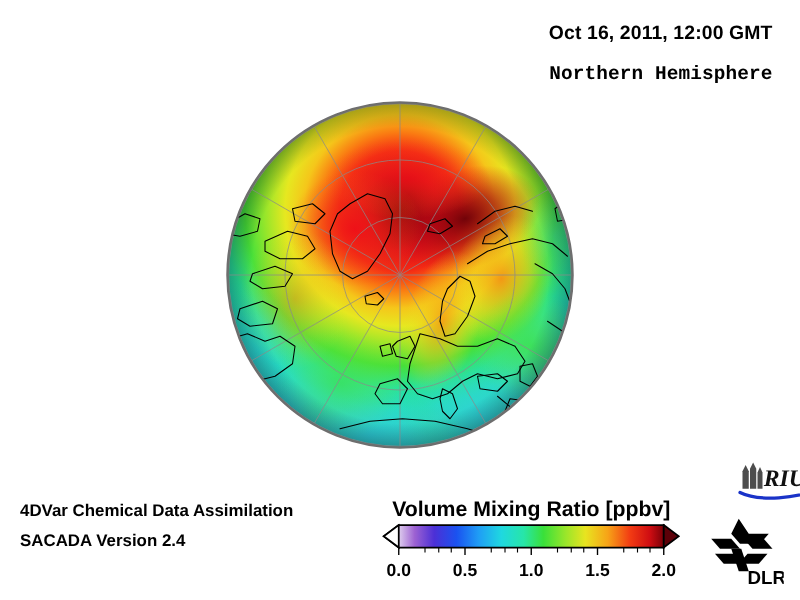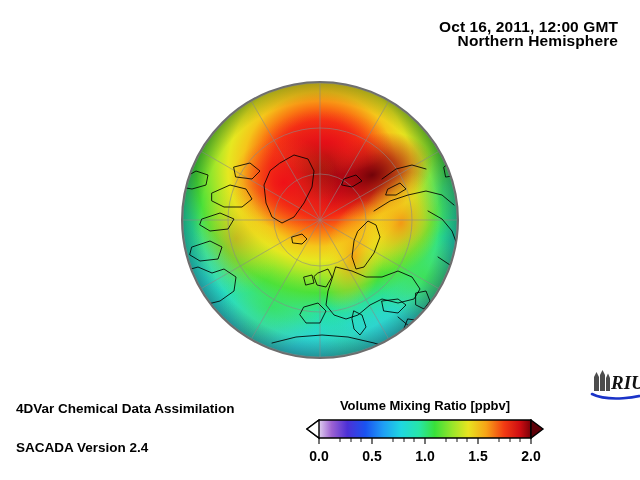--- a/index.html
+++ b/index.html
@@ -7,32 +7,32 @@
     width:640px;height:480px;background:#ffffff;overflow:hidden;
     font-family:"Liberation Sans",sans-serif;color:#000;
     -webkit-font-smoothing:antialiased;
   }
   #page{position:relative;width:640px;height:480px;}
 
   .hdr{position:absolute;font-weight:bold;font-size:15.5px;letter-spacing:.1px;white-space:nowrap;}
   #title-line1{left:22px;top:18px;}
   #title-line2{left:22px;top:42px;}
   #date-line{right:22px;top:18px;text-align:left;}
-  #region-line{right:22px;top:32px;text-align:left;}
+  #region-line{right:22px;top:50px;text-align:left;font-family:Liberation Mono, monospace;}
 
   #globe-wrap{position:absolute;left:176px;top:71px;width:288px;height:296px;}
 
   .ftr{position:absolute;font-weight:bold;font-size:13.5px;white-space:nowrap;}
   #ftr1{left:16px;top:401px;}
-  #ftr2{left:16px;top:425px;margin-top:15px;}
+  #ftr2{left:16px;top:425px;}
   #ftr3{left:16px;top:449px;}
 
   #cbar-block{position:absolute;left:305px;top:398px;width:240px;height:70px;}
   #cbar-title{position:absolute;left:0;top:0;width:240px;text-align:center;
-    font-weight:bold;font-size:13px;white-space:nowrap;}
+    font-weight:bold;font-size:17px;white-space:nowrap;}
   #cbar-svg{position:absolute;left:0;top:21px;}
   .cbtick{font-weight:bold;font-size:14px;}
 
   #logo-riu{position:absolute;left:590px;top:369px;}
   #logo-dlr{position:absolute;left:565px;top:413px;}
 </style>
 </head>
 <body>
 
 <div id="page">
@@ -247,14 +247,27 @@
       <g fill="#4d4d4d">
         <path d="M4 22 L4 8 L6.5 3 L9 8 L9 22 Z"></path>
         <path d="M10 22 L10 6 L12.5 1 L15 6 L15 22 Z"></path>
         <path d="M16 22 L16 9 L18 4.5 L20 9 L20 22 Z"></path>
       </g>
       <text x="21" y="20" font-family="'Liberation Serif',serif" font-size="19" font-weight="bold" font-style="italic" fill="#111">RIU</text>
       <path d="M2 25 C16 32, 48 31, 70 20" fill="none" stroke="#1a33c8" stroke-width="2.6" stroke-linecap="round"></path>
     </svg>
   </div>
 
+  <div id="logo-dlr">
+    <svg width="62" height="58" viewBox="0 0 62 58">
+      <g fill="#000">
+        <path d="M26 2 L34 14 L50 14 L43 22 L27 22 L20 14 Z"></path>
+        <path d="M4 18 L20 18 L27 26 L11 26 Z"></path>
+        <path d="M30 18 L46 18 L53 26 L37 26 Z"></path>
+        <path d="M7 30 L23 30 L30 38 L14 38 Z"></path>
+        <path d="M33 30 L49 30 L42 38 L26 38 Z"></path>
+        <path d="M20 26 L28 26 L34 44 L26 44 Z"></path>
+      </g>
+      <text x="33" y="54" font-family="'Liberation Sans',sans-serif" font-size="15" font-weight="bold" fill="#000">DLR</text>
+    </svg>
+  </div>
 
 </div>
 
 </body></html>

